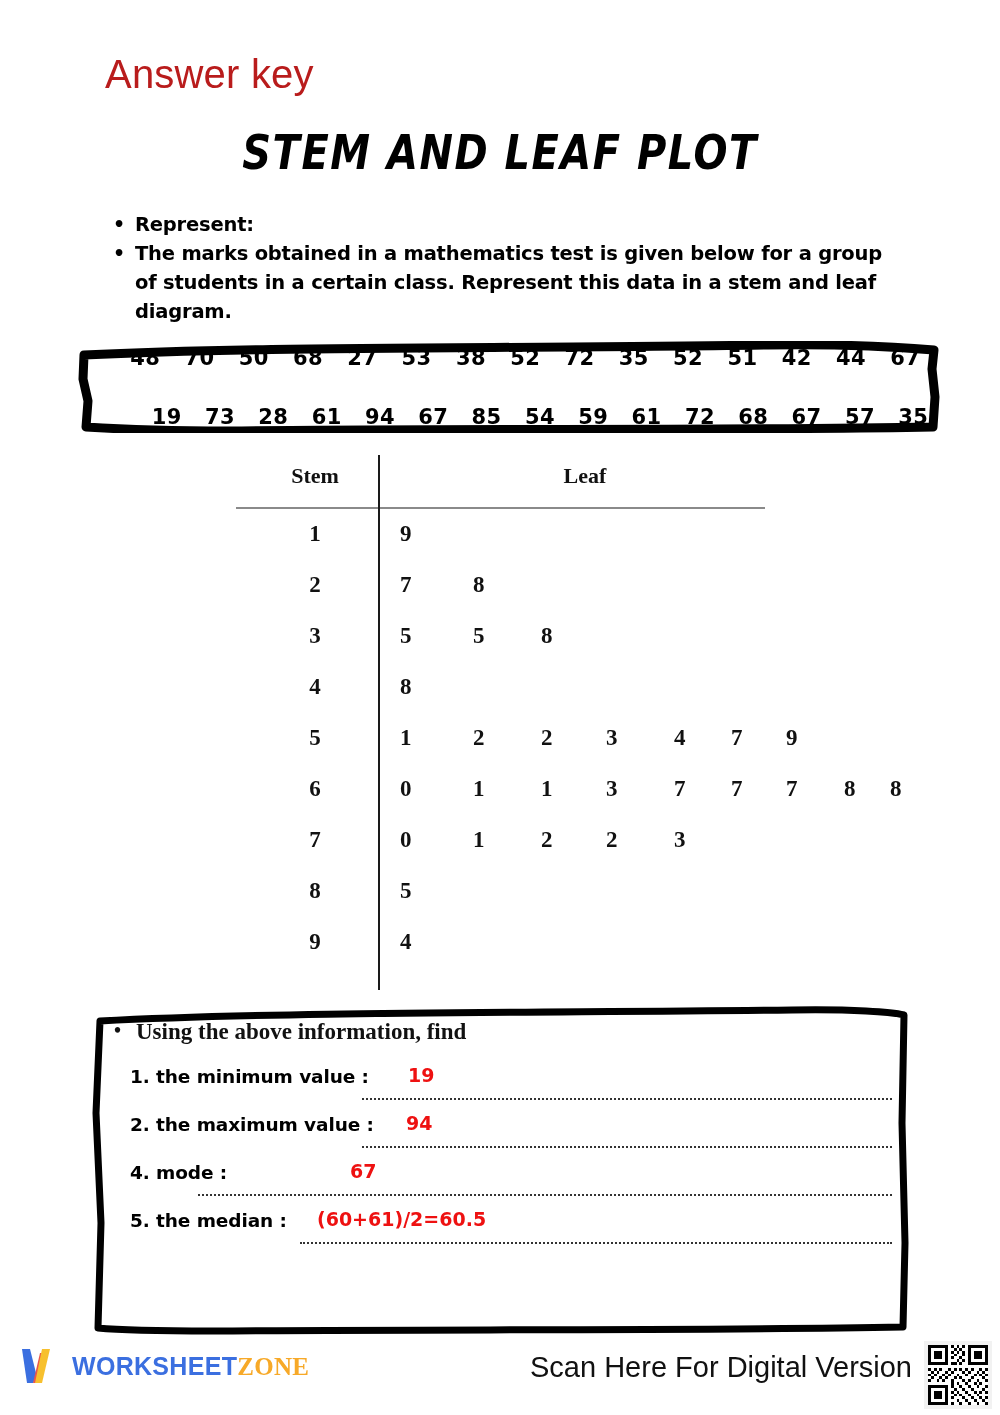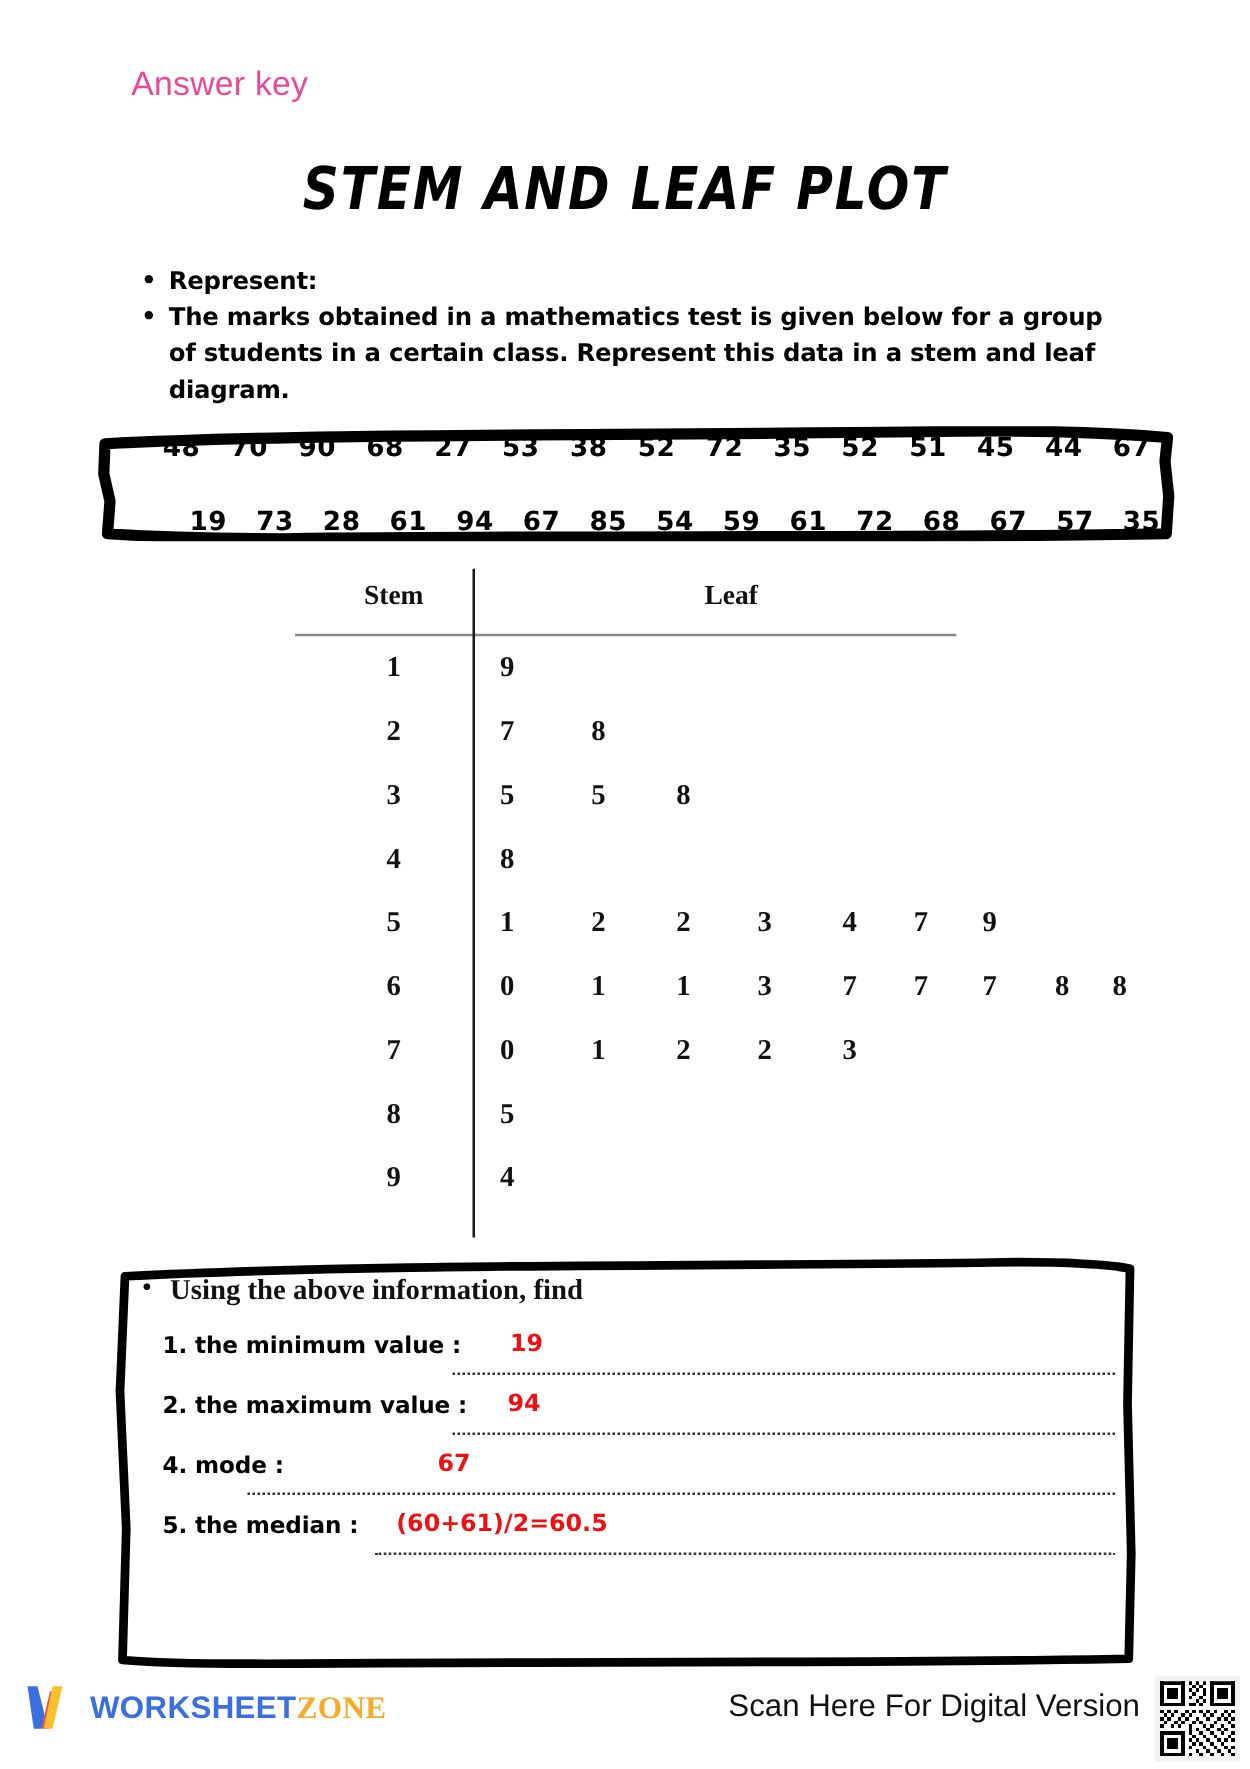--- a/index.html
+++ b/index.html
@@ -14,23 +14,23 @@
     font-family: "Liberation Sans", sans-serif;
     overflow: hidden;
   }
 
   
   .answer-key {
     position: absolute;
     left: 105px;
     top: 52px;
     font-family: "Liberation Sans", sans-serif;
-    font-size: 27px;
+    font-size: 40px;
     font-weight: 400;
-    color: #ec4899;
+    color: #b91c1c;
     letter-spacing: 0.2px;
   }
   .main-title {
     position: absolute;
     left: 0;
     right: 0;
     top: 125px;
     text-align: center;
     font-family: "DejaVu Sans", sans-serif;
     font-size: 40px;
@@ -290,21 +290,21 @@
     font-size: 25px;
     letter-spacing: 0.3px;
   }
   .brand-text .w1 { color: #3b6fe0; margin-top: 40px; }
   .brand-text .w2 { color: #f7a928; font-family: Liberation Serif, serif; }
   .scan-text {
     position: absolute;
     right: 88px;
     top: 18px;
     font-family: "Liberation Sans", sans-serif;
-    font-size: 25px;
+    font-size: 29px;
     color: #111;
     white-space: nowrap;
   }
   .qr {
     position: absolute;
     right: 8px;
     top: 8px;
     width: 68px;
     height: 68px;
     background: #f2f2f2;
@@ -331,31 +331,31 @@
 </div>
 
 <div class="data-box">
   <svg class="hand-svg" viewBox="0 0 862 92" preserveAspectRatio="none">
     <path d="M6,14 C180,5 420,8 690,4 C760,3 820,6 856,9 L854,28 L857,56 L855,86 C640,90 380,87 150,90 C100,90 40,88 8,86 L10,60 L5,38 Z" fill="none" stroke="#000" stroke-width="9" stroke-linejoin="round"></path>
   </svg>
   <div class="data-rows">
     <div class="data-row row-1">
       <span>48</span>
       <span>70</span>
-      <span>90</span>
+      <span>50</span>
       <span>68</span>
       <span>27</span>
       <span>53</span>
       <span>38</span>
       <span>52</span>
       <span>72</span>
       <span>35</span>
       <span>52</span>
       <span>51</span>
-      <span>45</span>
+      <span>42</span>
       <span>44</span>
       <span>67</span>
     </div>
     <div class="data-row row-2">
       <span>19</span>
       <span>73</span>
       <span>28</span>
       <span>61</span>
       <span>94</span>
       <span>67</span>

